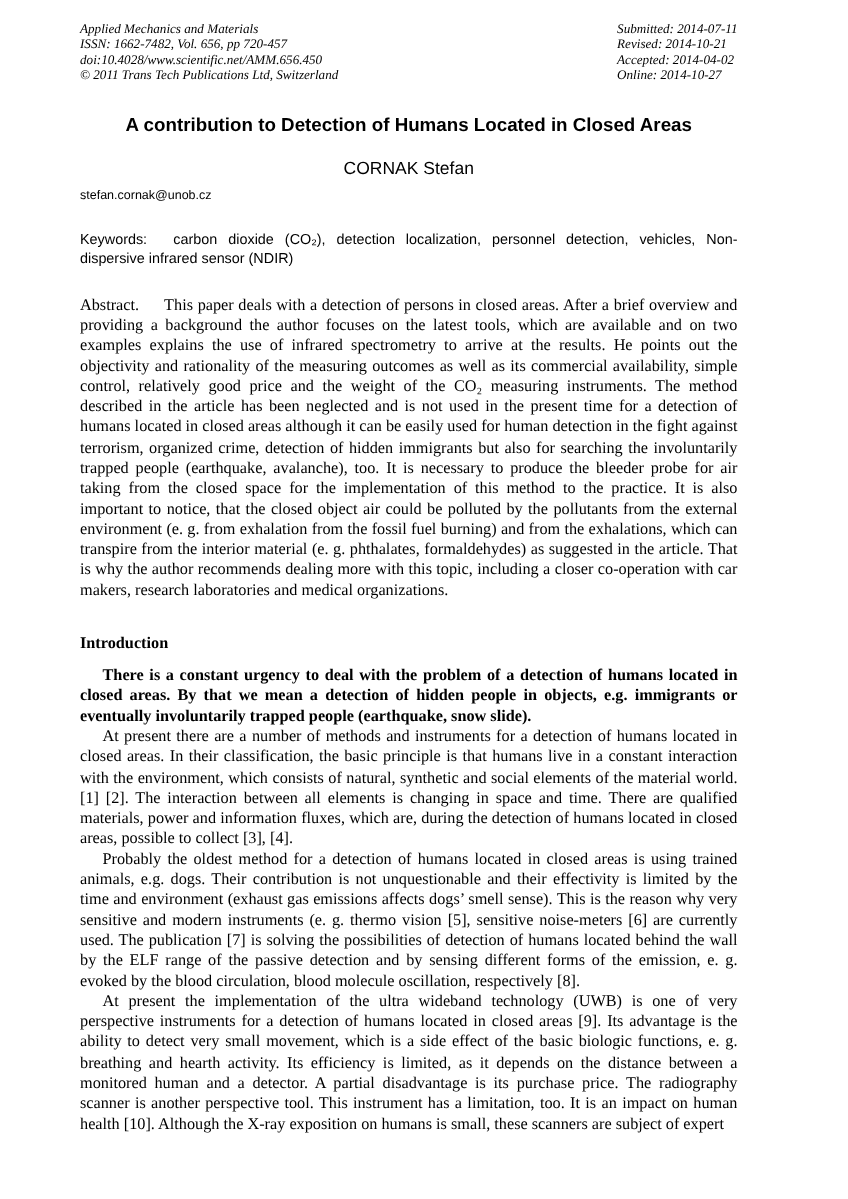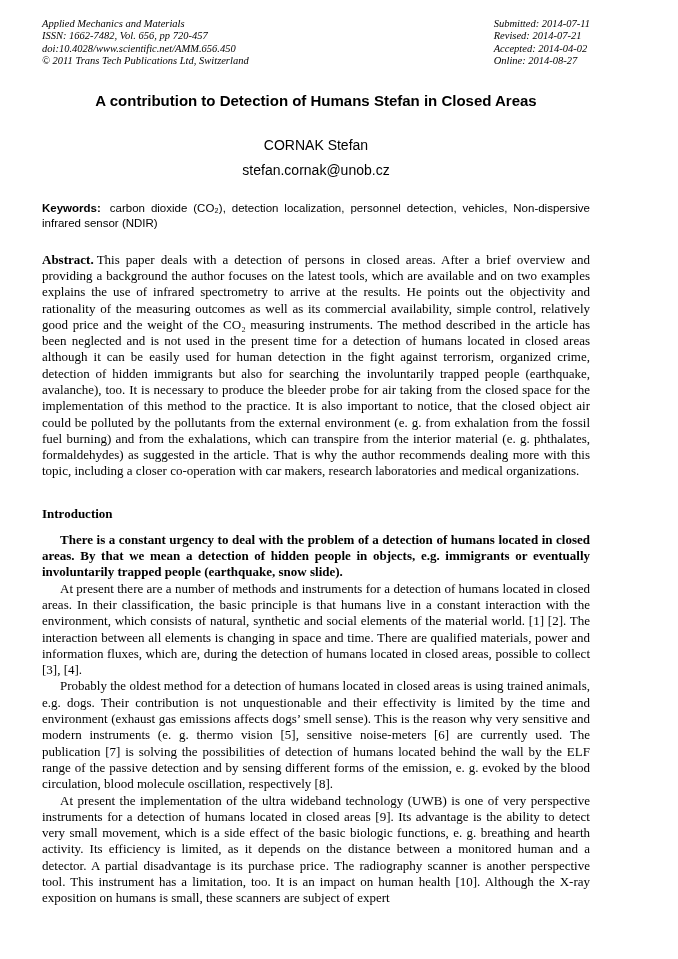--- a/index.html
+++ b/index.html
@@ -2,21 +2,21 @@
 <html><head>
 <meta charset="utf-8">
 <style>
   html, body { margin: 0; padding: 0; background: #ffffff; }
   .page {
     position: relative;
     width: 642px;
     height: 959px;
     background: #ffffff;
     box-sizing: border-box;
-    padding: 18px 52px 0 42px;
+    padding: 18px 52px 0 64px;
     color: #000000;
     overflow: hidden;
   }
   
   .header {
     display: flex;
     justify-content: space-between;
     font-family: "Liberation Serif", serif;
     font-style: italic;
     font-size: 10.5px;
@@ -29,54 +29,54 @@
     font-family: "Liberation Sans", sans-serif;
     font-weight: bold;
     font-size: 15px;
     text-align: center;
     margin: 24px 0 0 0;
   }
   .author {
     font-family: "Liberation Sans", sans-serif;
     font-size: 14px;
     text-align: center;
-    margin-top: 28px;
+    margin-top: 17px;
   }
   .affiliation {
     font-family: "Liberation Sans", sans-serif;
     font-size: 11.5px;
     text-align: center;
     margin-top: 19px;
   }
   .email {
     font-family: "Liberation Sans", sans-serif;
-    font-size: 14px;
-    text-align: center;
+    font-size: 10px;
+    text-align: left;
     margin-top: 9px;
   }
 
   
   .keywords {
     font-family: "Liberation Sans", sans-serif;
     font-size: 11.5px;
     line-height: 15.5px;
     text-align: justify;
     margin: 23px 0 0 0;
   }
-  .kw-label { font-weight: bold; margin-right: 9px; }
+  .kw-label { font-weight: normal; margin-right: 21px; }
 
   
   .abstract {
     font-family: "Liberation Serif", serif;
     font-size: 13px;
     line-height: 16.3px;
     text-align: justify;
     margin: 20px 0 0 0;
   }
-  .ab-label { font-weight: bold; margin-right: 3px; }
+  .ab-label { font-weight: normal; margin-right: 20px; }
 
   .section-heading {
     font-family: "Liberation Serif", serif;
     font-weight: bold;
     font-size: 13px;
     margin: 26px 0 4px 0;
   }
   .body-par {
     font-family: "Liberation Serif", serif;
     font-size: 13px;
@@ -94,27 +94,27 @@
 
   <div class="header">
     <div class="header-left">
       <div>Applied Mechanics and Materials</div>
       <div>ISSN: 1662-7482, Vol. 656, pp 720-457</div>
       <div>doi:10.4028/www.scientific.net/AMM.656.450</div>
       <div>© 2011 Trans Tech Publications Ltd, Switzerland</div>
     </div>
     <div class="header-right">
       <div>Submitted: 2014-07-11</div>
-      <div>Revised: 2014-07-21</div>
+      <div>Revised: 2014-10-21</div>
       <div>Accepted: 2014-04-02</div>
-      <div>Online: 2014-08-27</div>
+      <div>Online: 2014-10-27</div>
     </div>
   </div>
 
-  <h1 class="title">A contribution to Detection of Humans Stefan in Closed Areas</h1>
+  <h1 class="title">A contribution to Detection of Humans Located in Closed Areas</h1>
 
   <div class="author">CORNAK Stefan</div>
   <div class="email">stefan.cornak@unob.cz</div>
 
   <p class="keywords"><span class="kw-label">Keywords:</span><span>carbon dioxide (CO₂), detection localization, personnel detection, vehicles, Non-dispersive infrared sensor (NDIR)</span></p>
 
   <p class="abstract"><span class="ab-label">Abstract.</span><span>This paper deals with a detection of persons in closed areas. After a brief overview and providing a background the author focuses on the latest tools, which are available and on two examples explains the use of infrared spectrometry to arrive at the results. He points out the objectivity and rationality of the measuring outcomes as well as its commercial availability, simple control, relatively good price and the weight of the CO₂ measuring instruments. The method described in the article has been neglected and is not used in the present time for a detection of humans located in closed areas although it can be easily used for human detection in the fight against terrorism, organized crime, detection of hidden immigrants but also for searching the involuntarily trapped people (earthquake, avalanche), too. It is necessary to produce the bleeder probe for air taking from the closed space for the implementation of this method to the practice. It is also important to notice, that the closed object air could be polluted by the pollutants from the external environment (e. g. from exhalation from the fossil fuel burning) and from the exhalations, which can transpire from the interior material (e. g. phthalates, formaldehydes) as suggested in the article. That is why the author recommends dealing more with this topic, including a closer co-operation with car makers, research laboratories and medical organizations.</span></p>
 
   <h2 class="section-heading">Introduction</h2>
 

